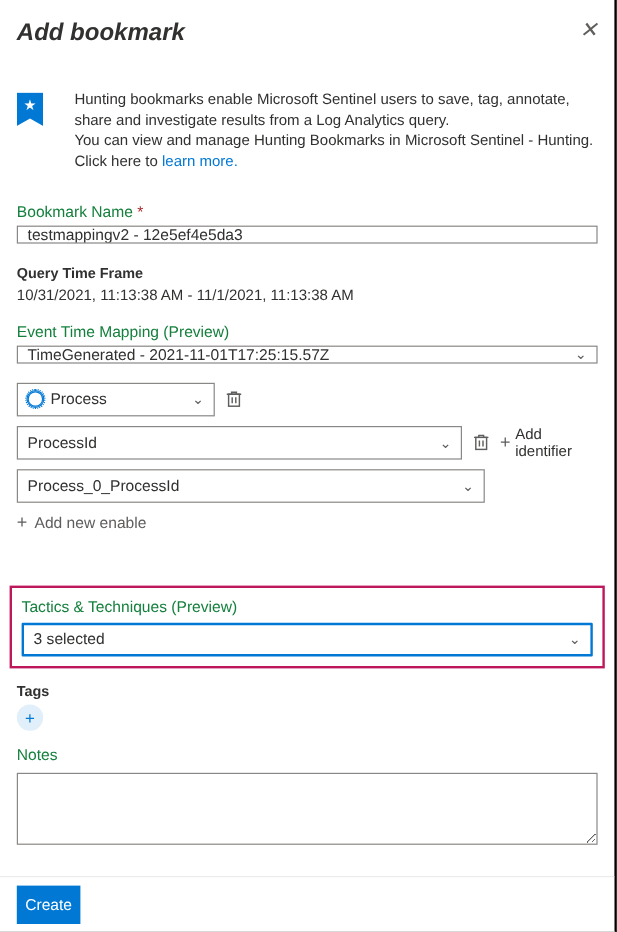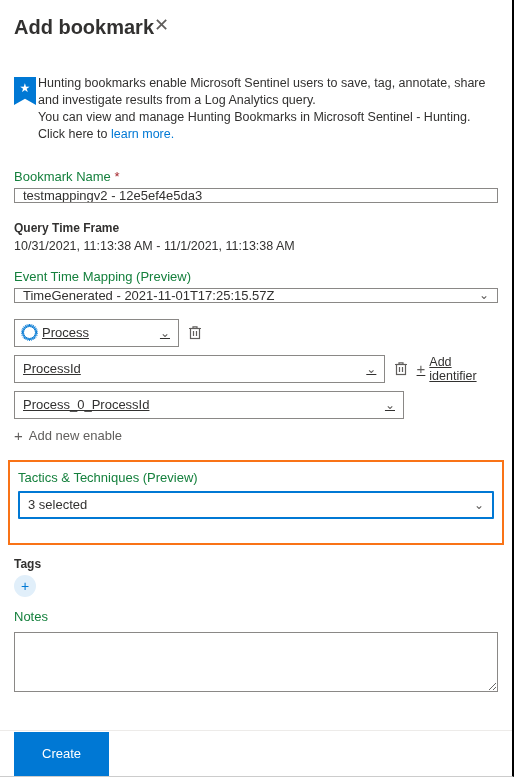--- a/index.html
+++ b/index.html
@@ -9,24 +9,24 @@
       color: #323130;
       background: #fff;
       width: 514px;
       height: 777px;
       position: relative;
       border-right: 2px solid #000;
       border-bottom: 1px solid #ccc;
       overflow: hidden;
     }
     .panel { padding: 16px 14px 0 14px; }
-    .header-row { display: flex; align-items: flex-start; }
+    .header-row { display: flex; justify-content: space-between; align-items: flex-start; font-style: italic; }
     .title { font-size: 20px; font-weight: 600; color: #323130; }
     .close { font-size: 18px; color: #605e5c; cursor: pointer; line-height: 1; }
-    .intro { display: flex; gap: 2px; margin-top: 36px; }
+    .intro { display: flex; gap: 26px; margin-top: 36px; }
     .bookmark-flag {
       width: 22px; height: 28px; background: #0078d4; position: relative;
       clip-path: polygon(0 0, 100% 0, 100% 100%, 50% 78%, 0 100%);
       flex-shrink: 0; margin-top: 2px;
     }
     .bookmark-flag::before {
       content: "★"; color: #fff; position: absolute; left: 50%; top: 4px;
       transform: translateX(-50%); font-size: 12px;
     }
     .intro-text { font-size: 12.5px; line-height: 1.35; color: #323130; }
@@ -36,61 +36,61 @@
     .required::after { content: " *"; color: #a4262c; }
     .bold-label { font-size: 12px; font-weight: 600; color: #323130; margin-bottom: 4px; }
     .input, .select {
       width: 100%; height: 15px; border: 1px solid #8a8886; background: #fff;
       padding: 0 8px; font: inherit; color: #323130; display: flex; align-items: center;
       justify-content: space-between;
     }
     .select { cursor: pointer; }
     .chevron { color: #605e5c; font-size: 12px; }
     .static-value { font-size: 12.5px; color: #323130; margin-top: 2px; }
-    .entity-row { display: flex; align-items: center; gap: 8px; margin-bottom: 8px; text-decoration: underline; }
+    .entity-row { display: flex; align-items: center; gap: 8px; margin-bottom: 8px; }
     .entity-select {
       width: 165px; height: 28px; border: 1px solid #8a8886; background: #fff;
       display: flex; align-items: center; justify-content: space-between; padding: 0 8px;
       cursor: pointer;
     }
     .gear {
       width: 13px; height: 13px; border: 1.5px solid #0078d4; border-radius: 50%;
       display: inline-block; margin-right: 6px; position: relative; flex-shrink: 0;
       box-shadow: 0 0 0 1px #0078d4;
     }
     .gear::before { content: ""; position: absolute; inset: -3px; border: 1px dotted #0078d4; border-radius: 50%; }
     .entity-left { display: flex; align-items: center; }
     .wide-select { width: 390px; }
     .icon-btn { width: 16px; height: 16px; color: #605e5c; cursor: pointer; display: flex; align-items: center; justify-content: center; font-size: 14px; }
     .plus { font-size: 15px; color: #605e5c; }
     .add-id { display: flex; align-items: center; gap: 4px; color: #323130; font-size: 12.5px; cursor: pointer; }
     .add-entity { display: flex; align-items: center; gap: 6px; color: #605e5c; margin-top: 8px; cursor: pointer; font-size: 13px; }
     .highlight-box {
-      border: 2px solid #f97316; padding: 8px 8px 24px 8px; margin-top: 16px;
+      border: 2px solid #be185d; padding: 8px 8px 8px 8px; margin-top: 44px;
       margin-left: -6px; margin-right: -6px;
     }
     .tt-select {
       width: 100%; height: 28px; border: 2px solid #0078d4; border-radius: 1px;
       background: #fff; display: flex; align-items: center; justify-content: space-between;
       padding: 0 8px; cursor: pointer;
     }
     .tags-section { margin-top: 12px; }
     .tag-add {
       width: 22px; height: 22px; border-radius: 50%; background: #e1effa;
       display: flex; align-items: center; justify-content: center; color: #0078d4;
       font-size: 14px; cursor: pointer; margin-top: 4px;
     }
     .notes { width: 100%; height: 60px; border: 1px solid #8a8886; margin-top: 4px; }
     .footer {
       position: absolute; left: 0; right: 0; bottom: 0; height: 46px;
       border-top: 1px solid #edebe9; display: flex; align-items: center; padding: 0 14px;
       background: #fff;
     }
     .create-btn {
-      background: #0078d4; color: #fff; border: none; height: 44px; padding: 0 28px;
+      background: #0078d4; color: #fff; border: none; height: 32px; padding: 0 7px;
       font: inherit; cursor: pointer; font-size: 13px;
     }
     svg.trash { width: 14px; height: 15px; }
   </style>
 </head>
 <body>
 
 <div class="panel">
   <div class="header-row">
     <div class="title">Add bookmark</div>

